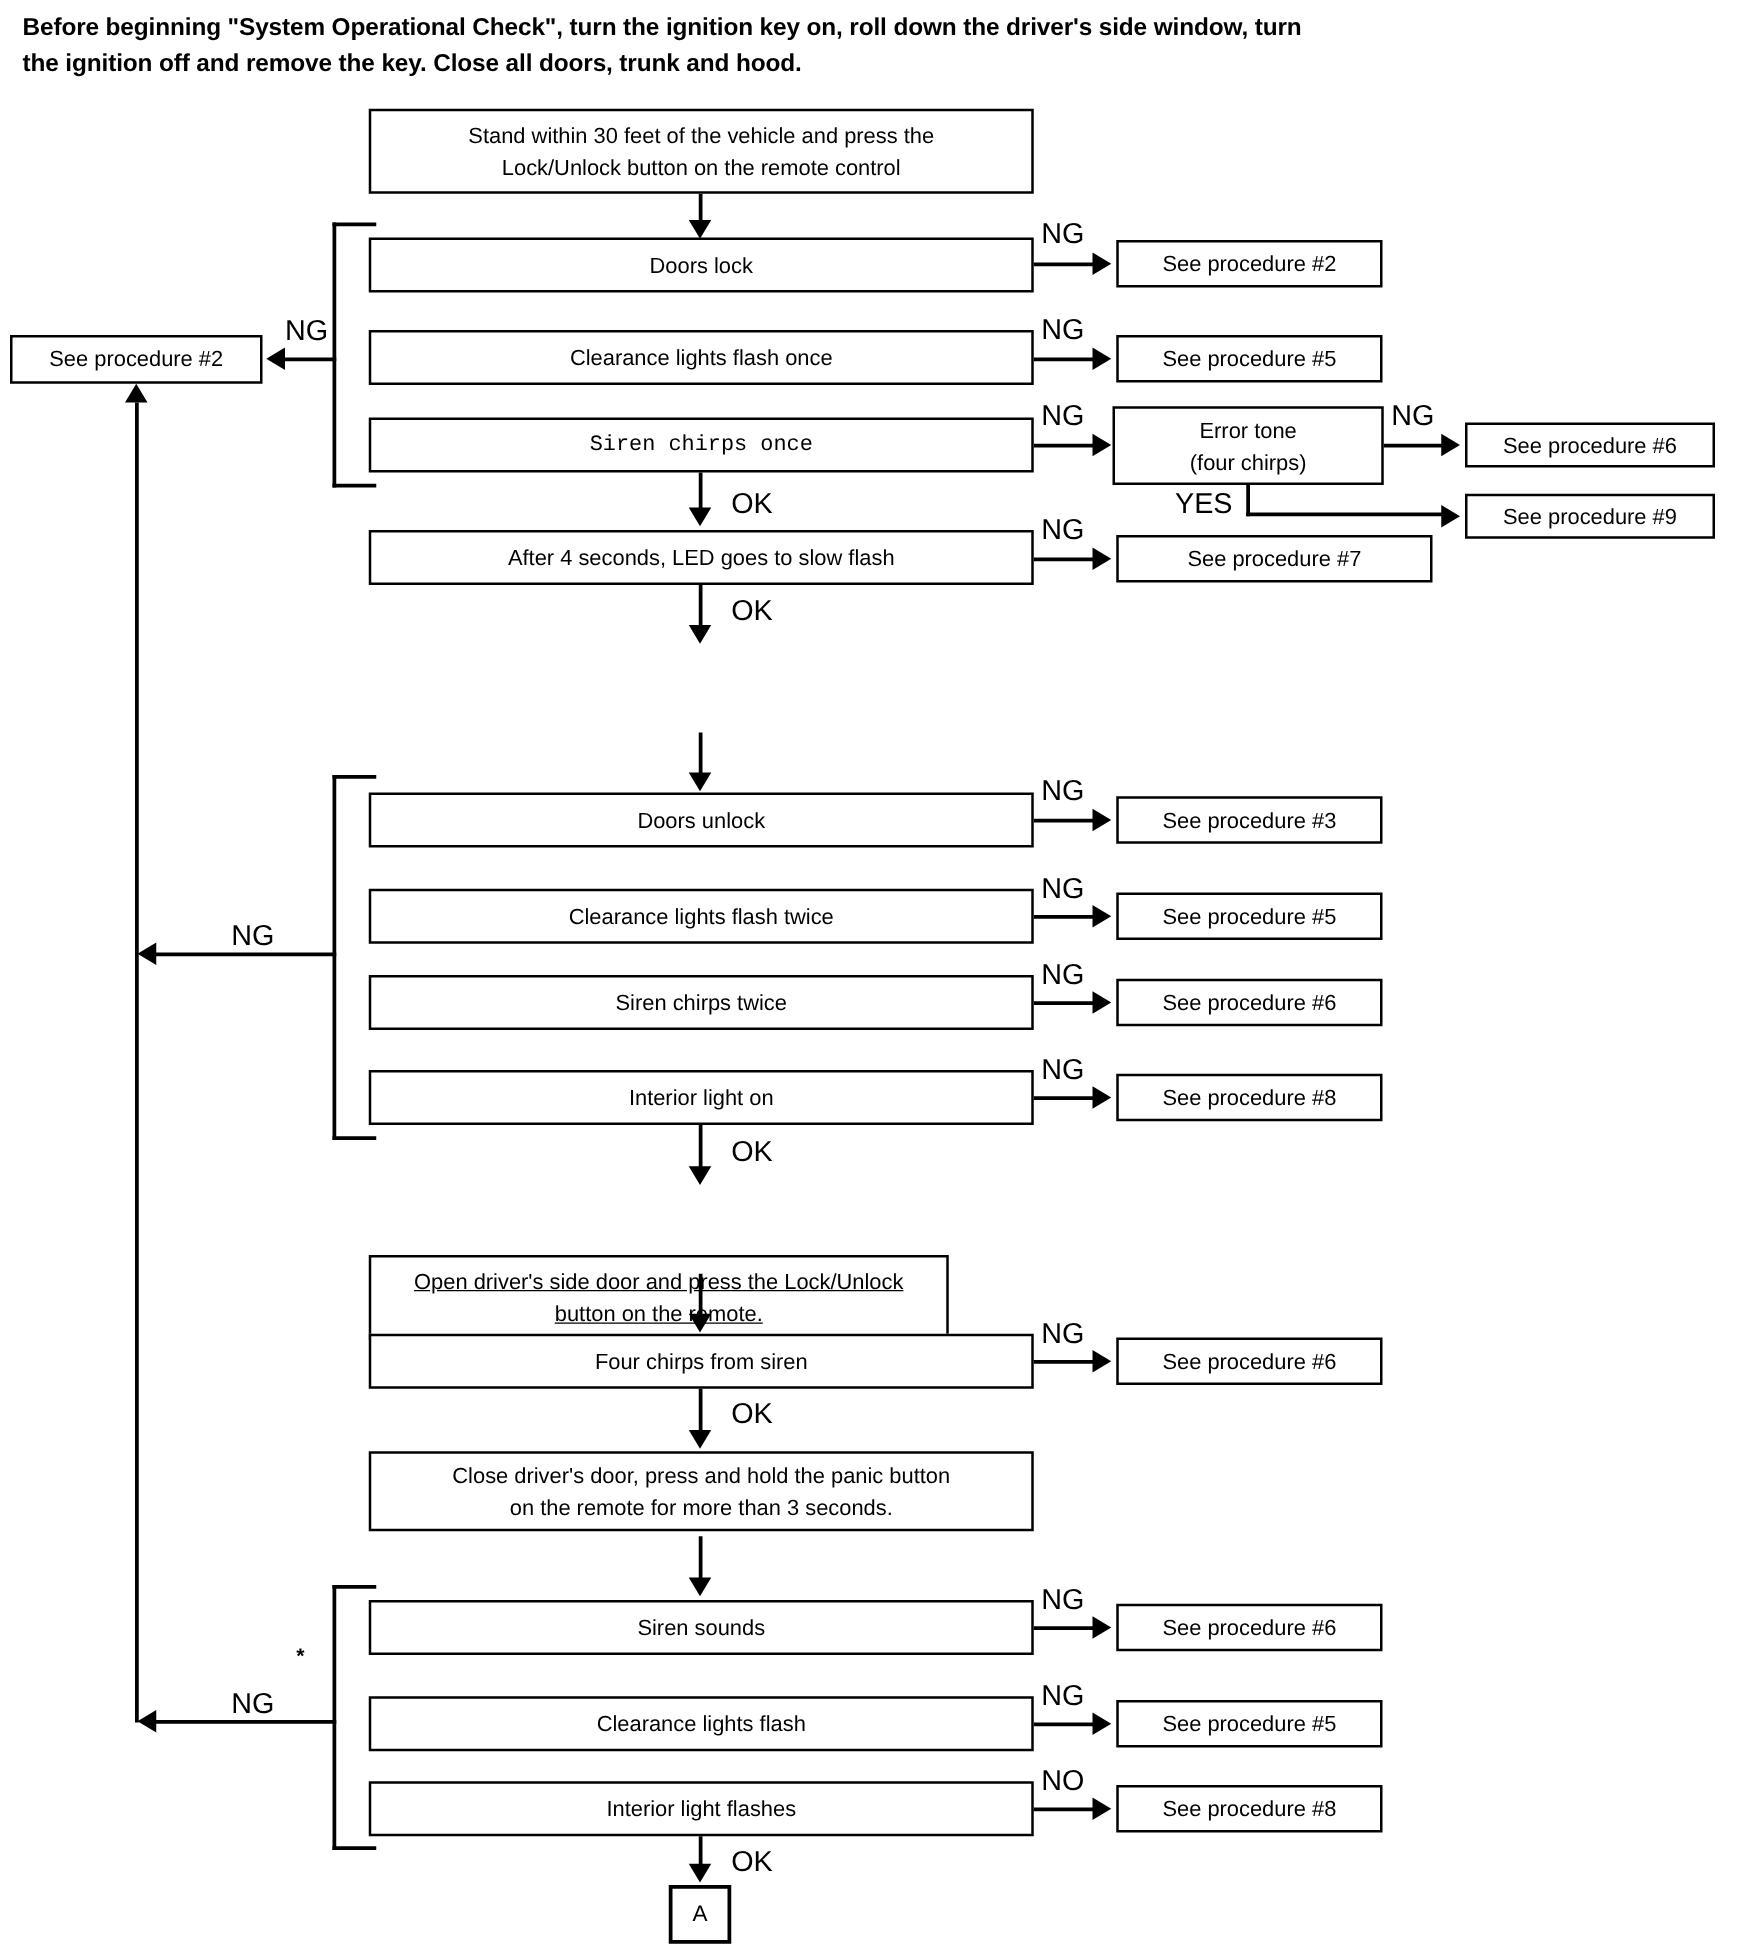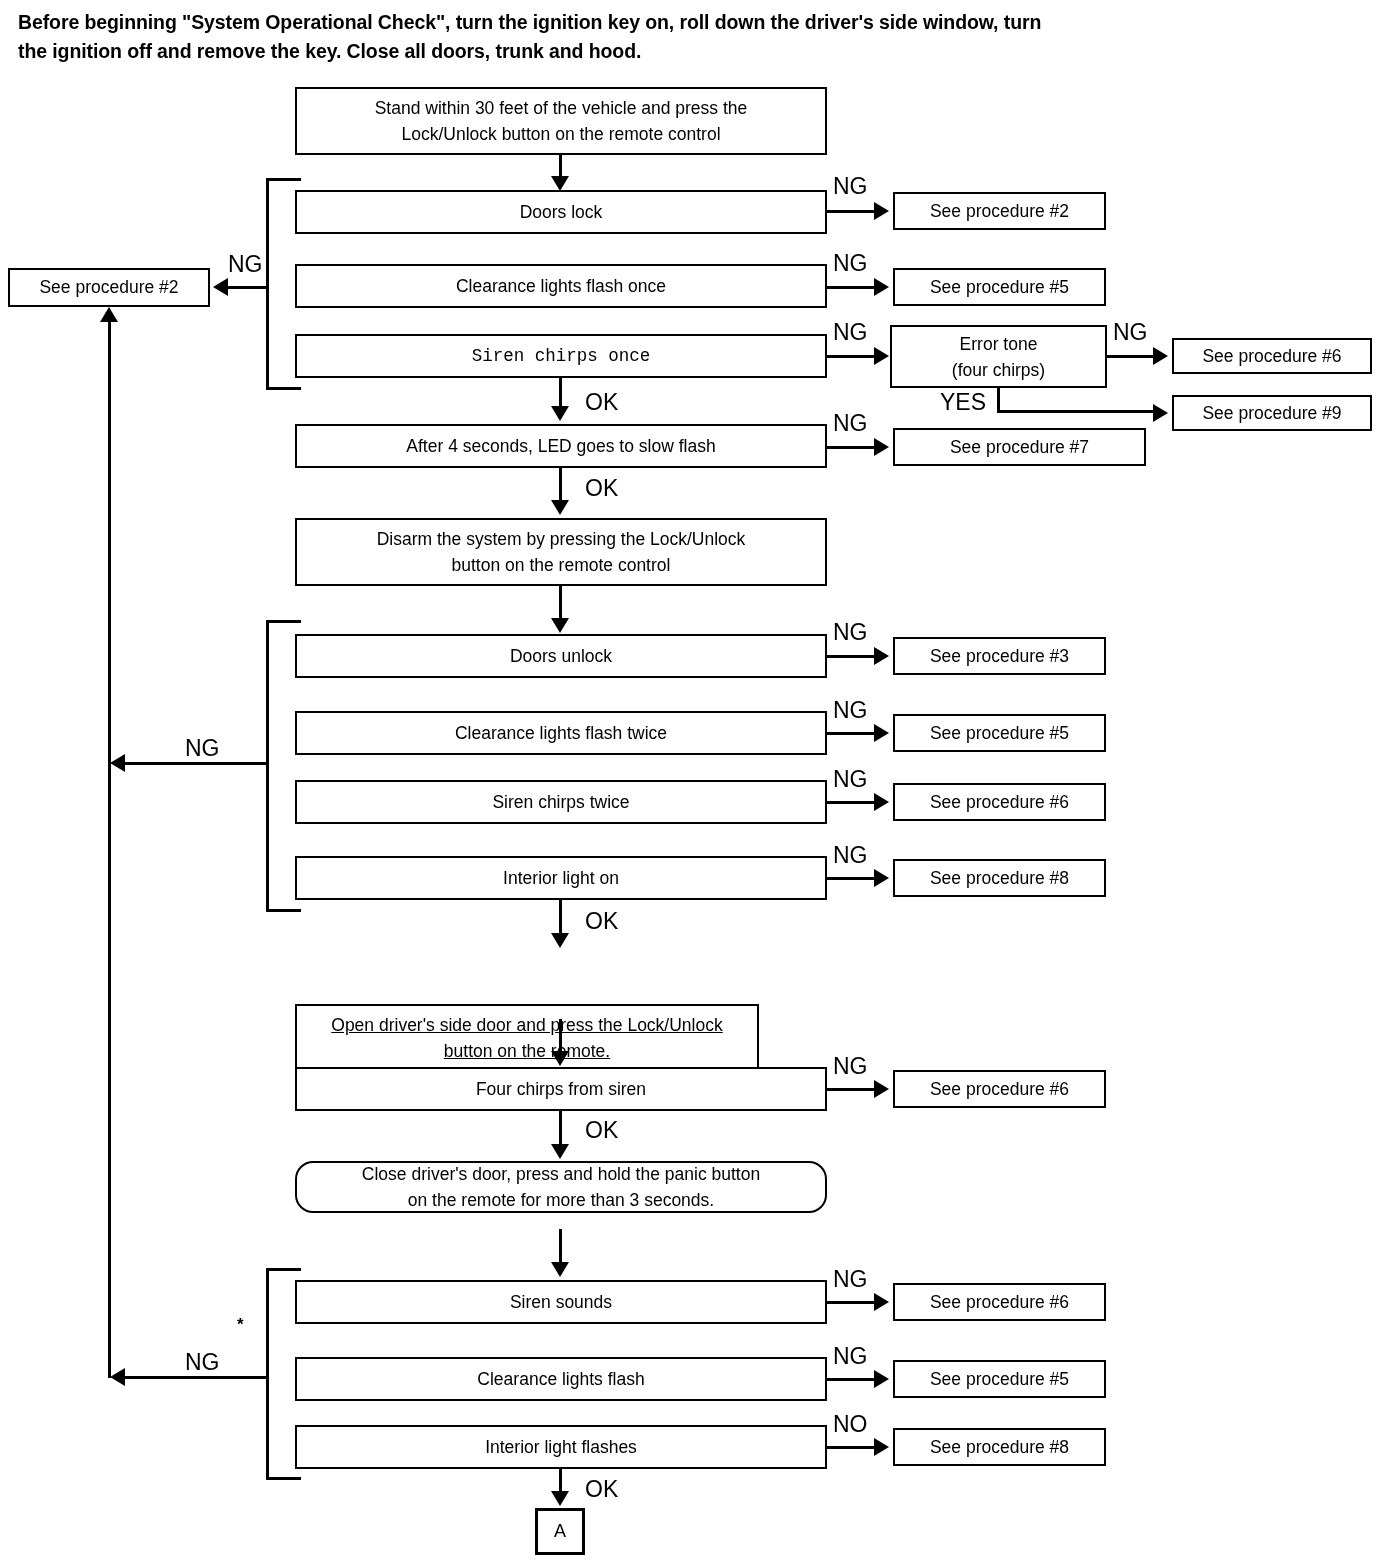--- a/index.html
+++ b/index.html
@@ -130,37 +130,35 @@
 Lock/Unlock button on the remote control</div>
 
   <div class="box" style="left:295px; top:190px; width:532px; height:44px;">Doors lock</div>
 
   <div class="box" style="left:295px; top:264px; width:532px; height:44px;">Clearance lights flash once</div>
 
   <div class="box" style="left:295px; top:334px; width:532px; height:44px;font-family:Liberation Mono, monospace;">Siren chirps once</div>
 
   <div class="box" style="left:295px; top:424px; width:532px; height:44px;">After 4 seconds, LED goes to slow flash</div>
 
-  <div class="box two-line" style="left: 295px; top: 518px; width: 532px; height: 68px; white-space: pre-line;">Disarm the system by pressing the Lock/Unlock
-button on the remote control</div>
 
   <div class="box" style="left:295px; top:634px; width:532px; height:44px;">Doors unlock</div>
 
   <div class="box" style="left:295px; top:711px; width:532px; height:44px;">Clearance lights flash twice</div>
 
   <div class="box" style="left:295px; top:780px; width:532px; height:44px;">Siren chirps twice</div>
 
   <div class="box" style="left:295px; top:856px; width:532px; height:44px;">Interior light on</div>
 
   <div class="box two-line" style="left: 295px; top: 1004px; width: 464px; height: 68px; white-space: pre-line; text-decoration: underline;">Open driver's side door and press the Lock/Unlock
 button on the remote.</div>
 
   <div class="box" style="left:295px; top:1067px; width:532px; height:44px;">Four chirps from siren</div>
 
-  <div class="box two-line" style="left: 295px; top: 1161px; width: 532px; height: 52px; white-space: pre-line; border-radius: 18px;">Close driver's door, press and hold the panic button
+  <div class="box two-line" style="left: 295px; top: 1161px; width: 532px; height: 64px; white-space: pre-line;">Close driver's door, press and hold the panic button
 on the remote for more than 3 seconds.</div>
 
   <div class="box" style="left:295px; top:1280px; width:532px; height:44px;">Siren sounds</div>
 
   <div class="box" style="left:295px; top:1357px; width:532px; height:44px;">Clearance lights flash</div>
 
   <div class="box" style="left:295px; top:1425px; width:532px; height:44px;">Interior light flashes</div>
 
   <div class="box two-line" style="left: 890px; top: 325px; width: 217px; height: 63px; white-space: pre-line;">Error tone
 (four chirps)</div>

